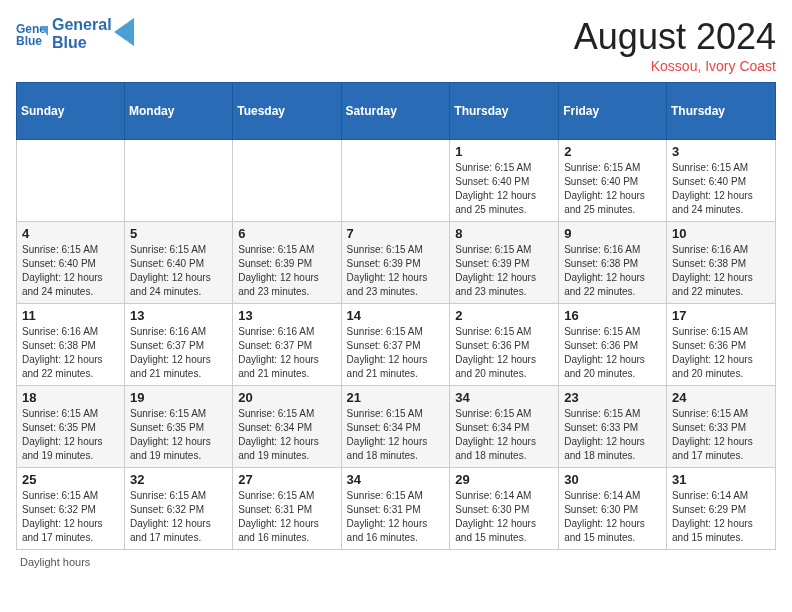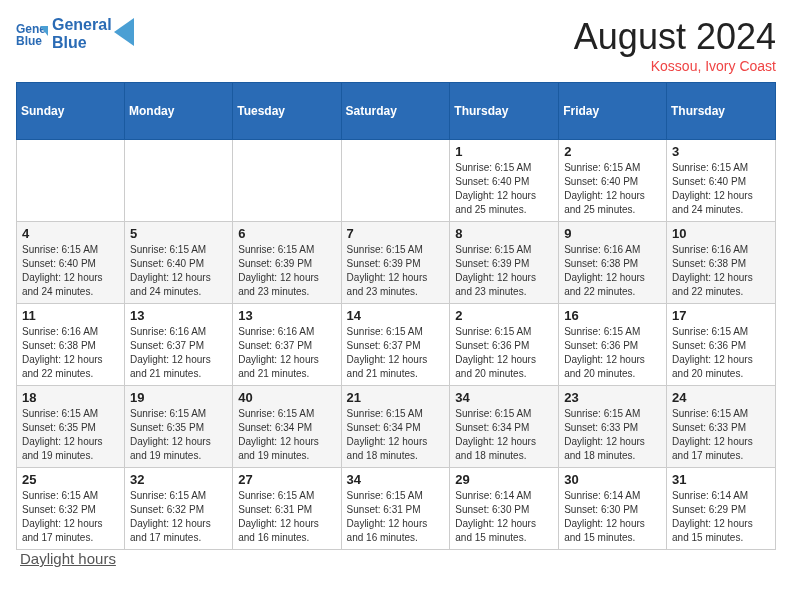--- a/index.html
+++ b/index.html
@@ -254,21 +254,21 @@
 and 19 minutes.</div>
         </td>
         <td>
           <span class="day-number">19</span>
           <div class="day-info" style="white-space: pre-line;">Sunrise: 6:15 AM
 Sunset: 6:35 PM
 Daylight: 12 hours
 and 19 minutes.</div>
         </td>
         <td>
-          <span class="day-number">40</span>
+          <span class="day-number">20</span>
           <div class="day-info" style="white-space: pre-line;">Sunrise: 6:15 AM
 Sunset: 6:34 PM
 Daylight: 12 hours
 and 19 minutes.</div>
         </td>
         <td>
           <span class="day-number">21</span>
           <div class="day-info" style="white-space: pre-line;">Sunrise: 6:15 AM
 Sunset: 6:34 PM
 Daylight: 12 hours
@@ -343,13 +343,13 @@
           <span class="day-number">31</span>
           <div class="day-info" style="white-space: pre-line;">Sunrise: 6:14 AM
 Sunset: 6:29 PM
 Daylight: 12 hours
 and 15 minutes.</div>
         </td>
       </tr>
     </tbody>
 </table>
 
-<div style="font-size:15px; color:#555; padding-left:4px;text-decoration:underline;">Daylight hours</div>
+<div style="font-size:11px; color:#555; margin-top:6px; padding-left:4px;">Daylight hours</div>
 
 </body></html>

